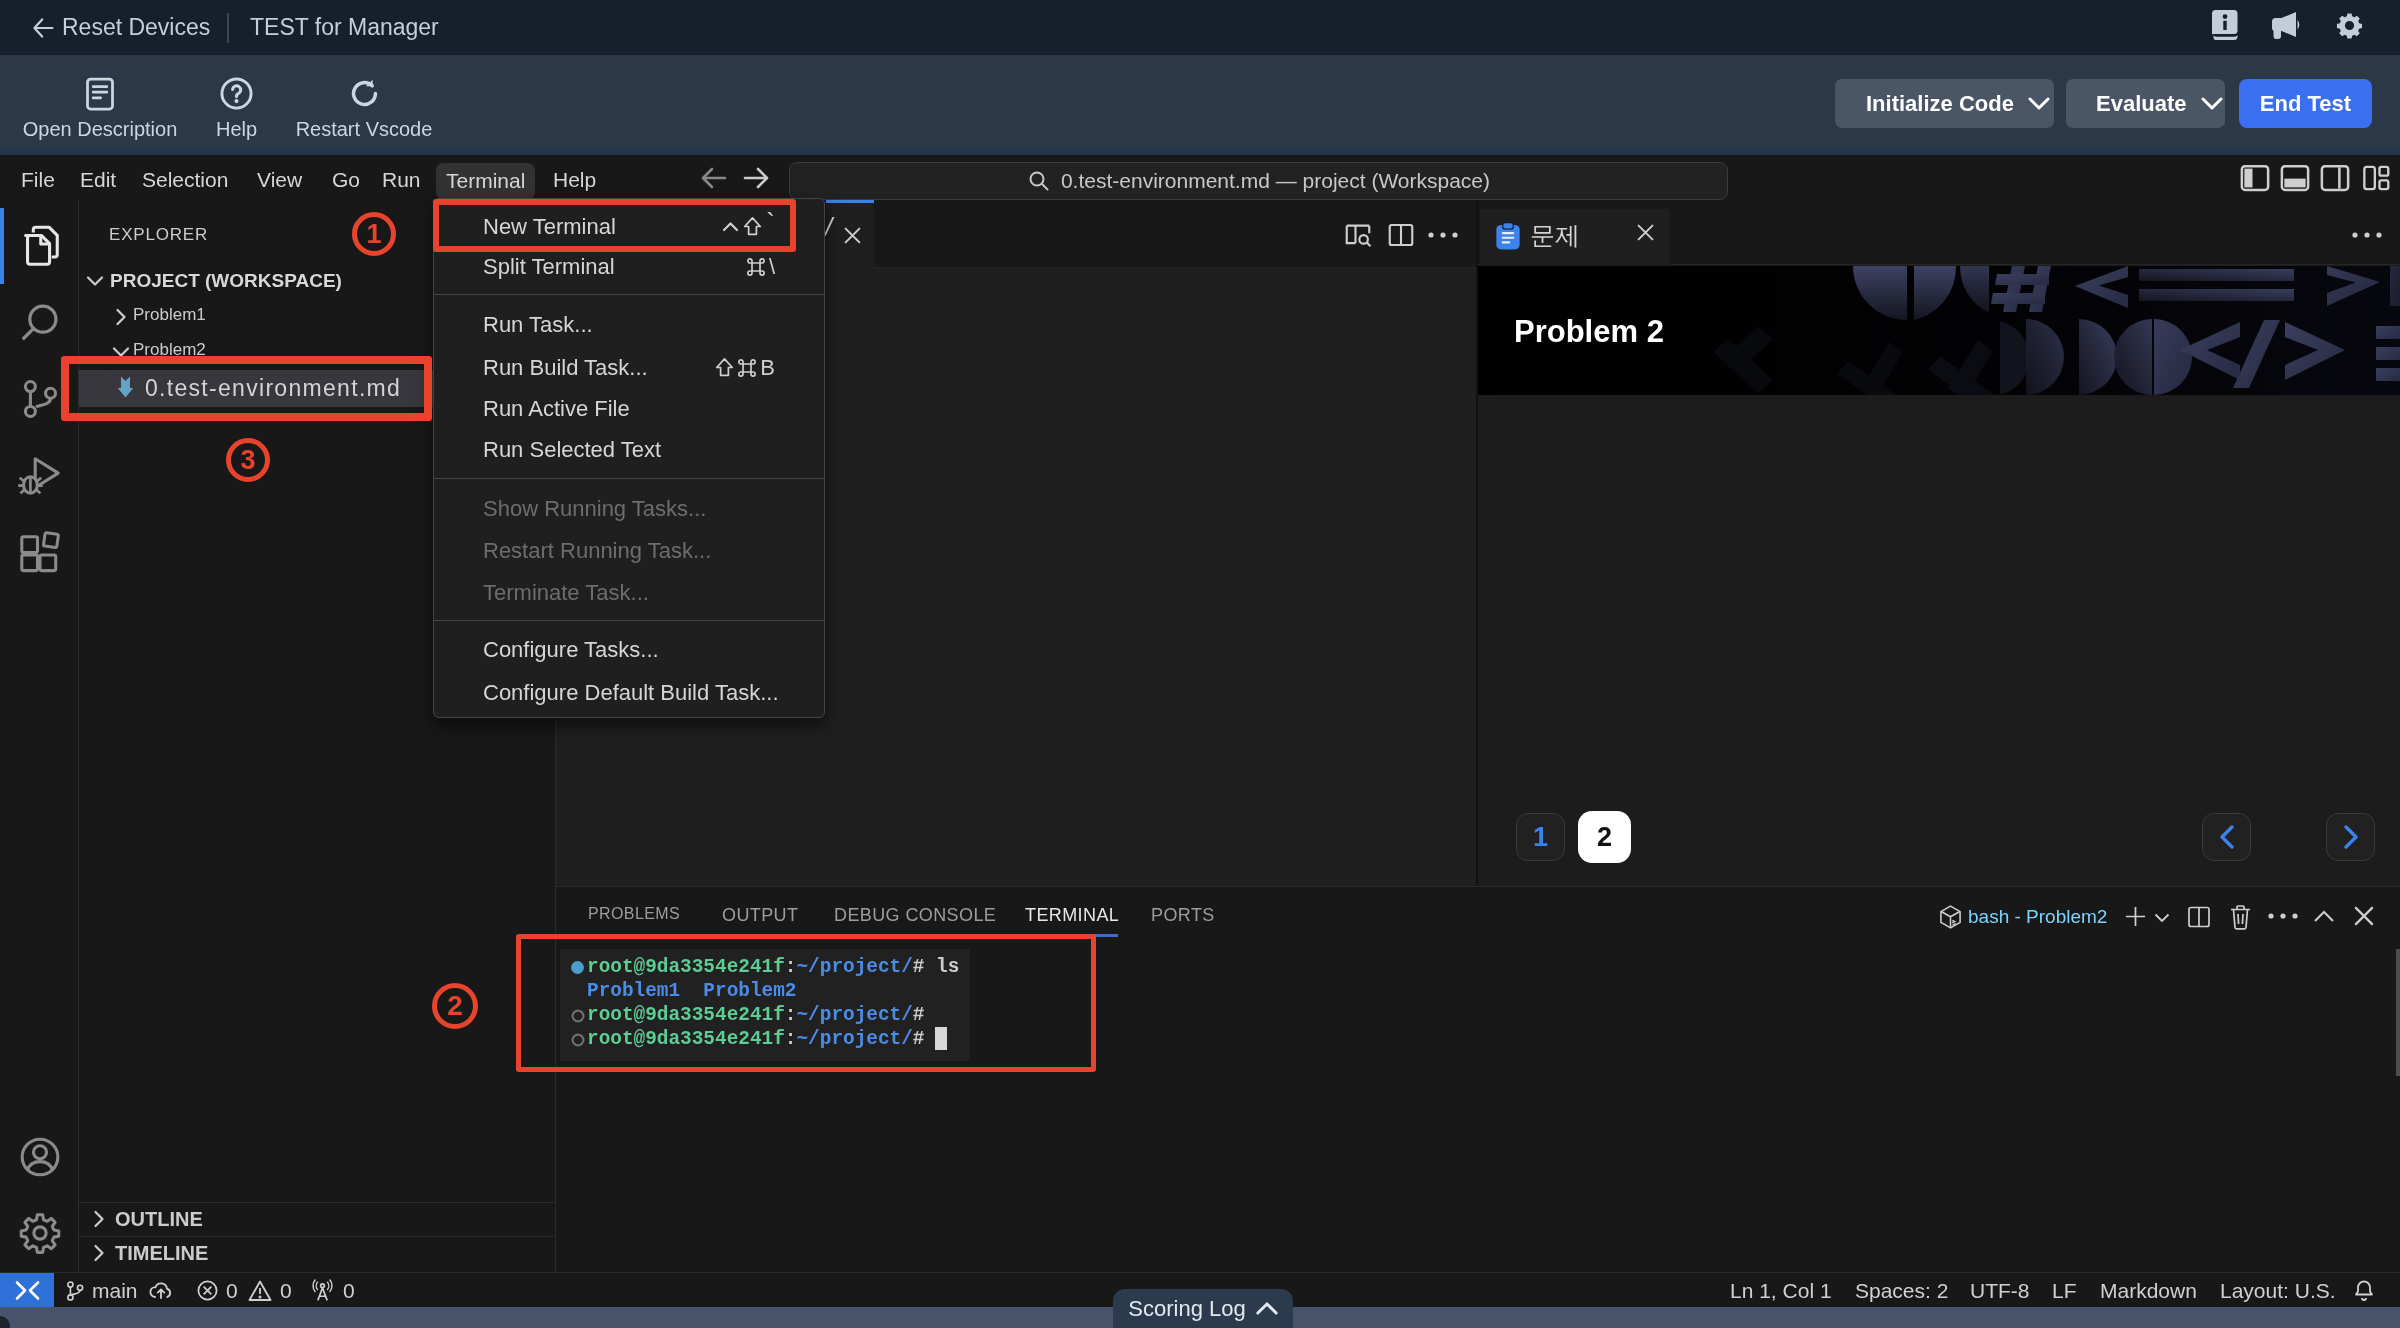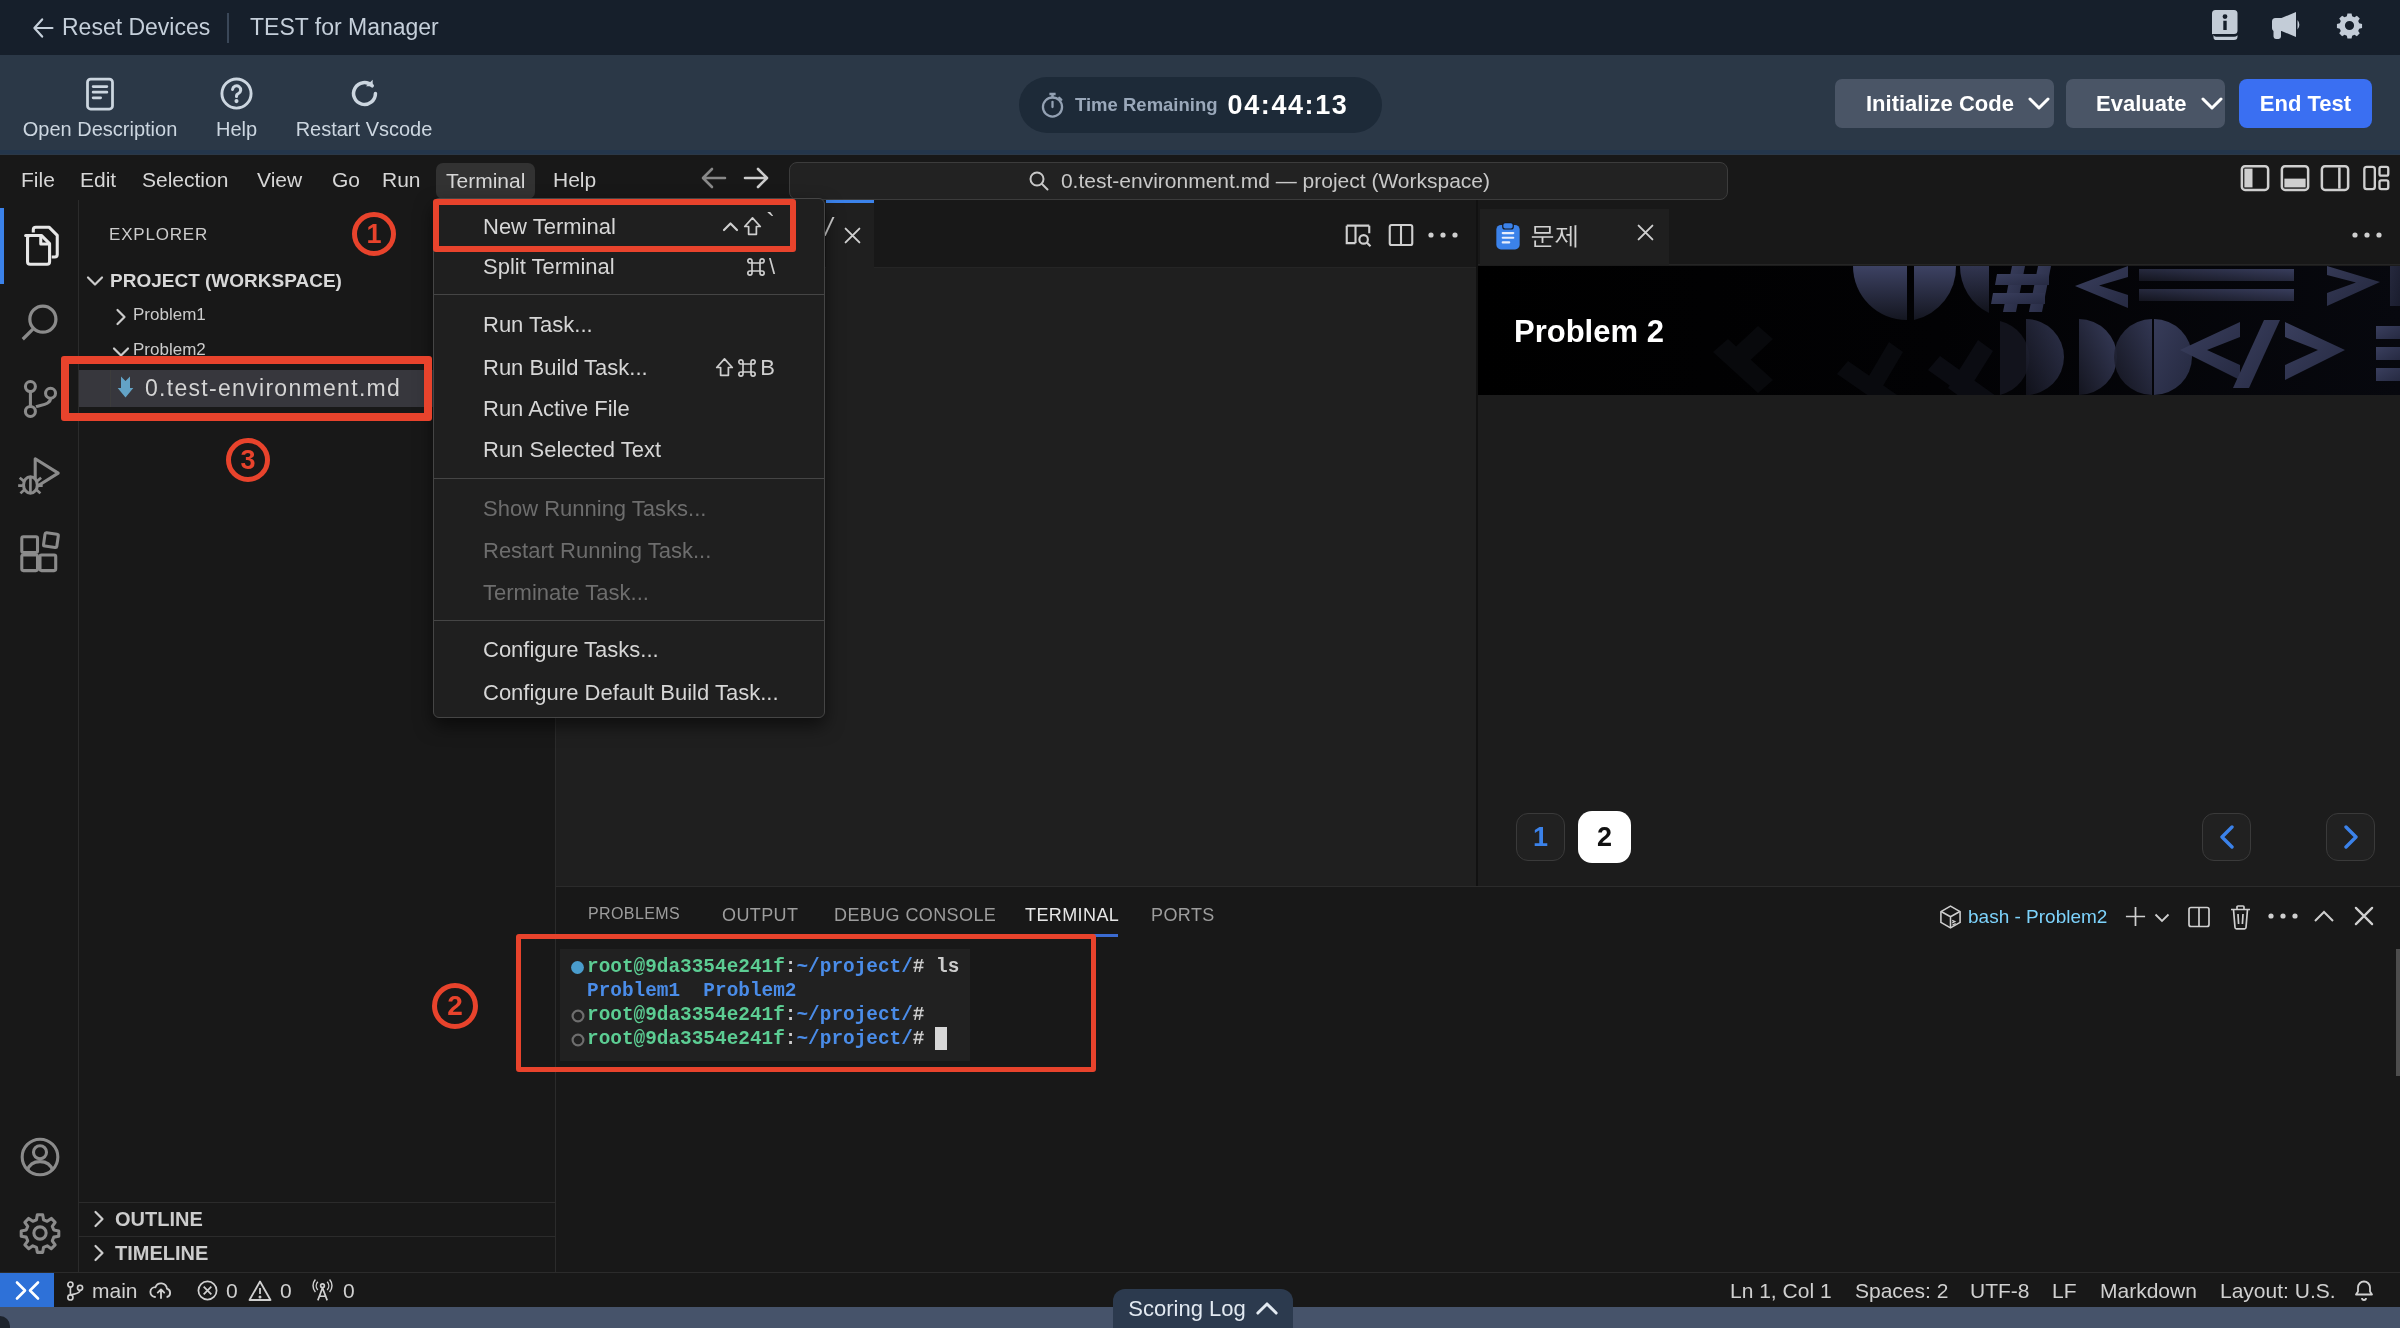--- a/index.html
+++ b/index.html
@@ -102,30 +102,20 @@
       <circle cx="12" cy="17.2" r="1.4" fill="#ccd6e0"></circle>
     </svg>
     <div class="tbtn" style="left:216px;top:63px;width:40px">Help</div>
 
     <svg class="abs" style="left:347px;top:21px" width="35" height="35" viewBox="0 0 24 24">
       <path d="M19.5 12 a7.5 7.5 0 1 1 -2.2 -5.3" fill="none" stroke="#ccd6e0" stroke-width="2.4" stroke-linecap="round"></path>
       <path d="M17.6 2.5 v4.6 h-4.6 z" fill="#ccd6e0"></path>
     </svg>
     <div class="tbtn" style="left:294px;top:63px;width:140px">Restart Vscode</div>
 
-    <div class="pill">
-      <svg style="margin-left:21px" width="25" height="27" viewBox="0 0 24 26">
-        <circle cx="12" cy="14.5" r="9.2" fill="none" stroke="#93a1b3" stroke-width="2.2"></circle>
-        <path d="M12 9.5 v5" stroke="#93a1b3" stroke-width="2.2" stroke-linecap="round"></path>
-        <path d="M9 2 h6 M12 2 v3" stroke="#93a1b3" stroke-width="2.4"></path>
-        <path d="M18.5 5.5 l2 2" stroke="#93a1b3" stroke-width="2.2" stroke-linecap="round"></path>
-      </svg>
-      <span style="color:#9aa8ba;font-size:18.5px;font-weight:700;margin-left:10px">Time Remaining</span>
-      <span style="color:#ffffff;font-size:27px;font-weight:700;margin-left:10px;letter-spacing:1.6px">04:44:13</span>
-    </div>
 
     <div class="btn gray" style="left:1835px;width:219px;justify-content:flex-start;padding-left:31px">
       <span>Initialize Code</span>
       <svg style="margin-left:14px" width="22" height="13" viewBox="0 0 22 13">
           <path d="M2 2 l9 9 l9 -9" stroke="#fff" stroke-width="3" fill="none" stroke-linecap="round" stroke-linejoin="round"></path>
         </svg>
     </div>
     <div class="btn gray" style="left:2066px;width:159px;justify-content:flex-start;padding-left:30px">
       <span>Evaluate</span>
       <svg style="margin-left:14px" width="22" height="13" viewBox="0 0 22 13">

